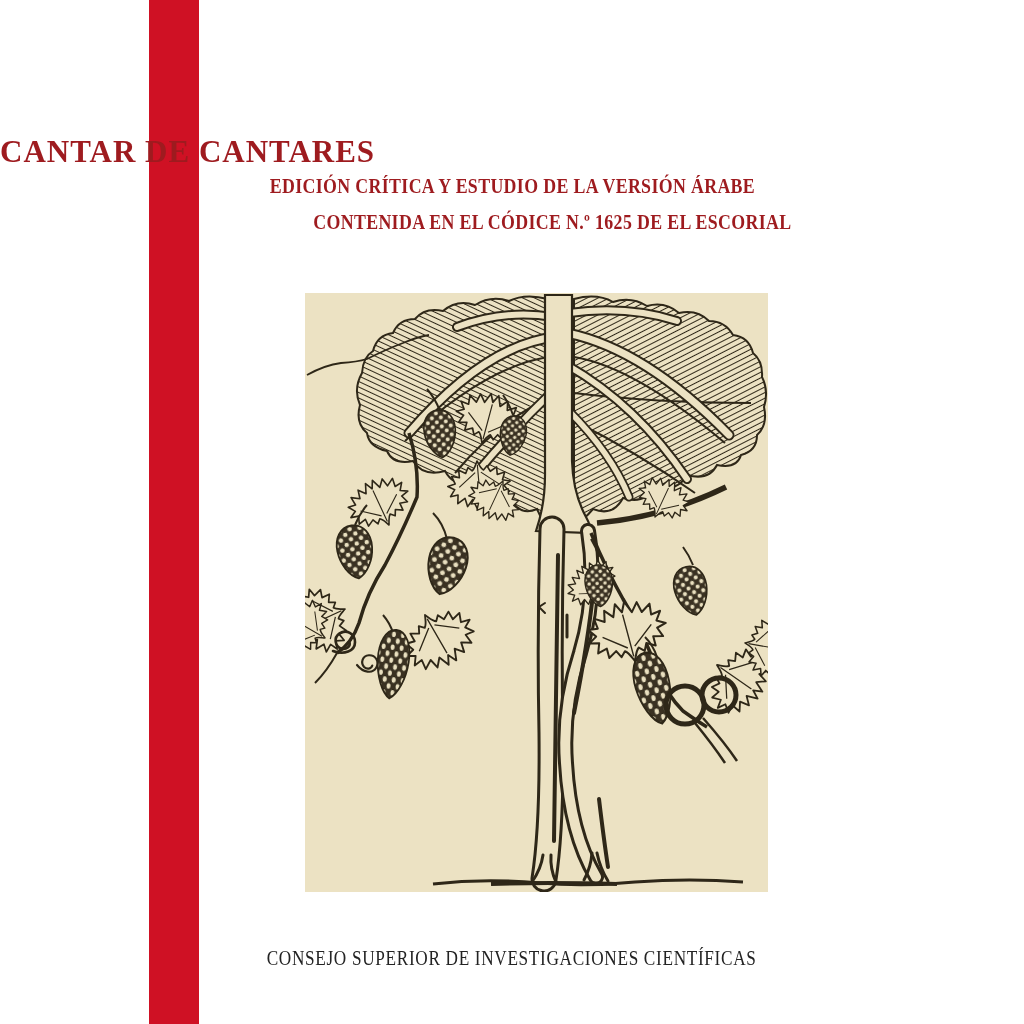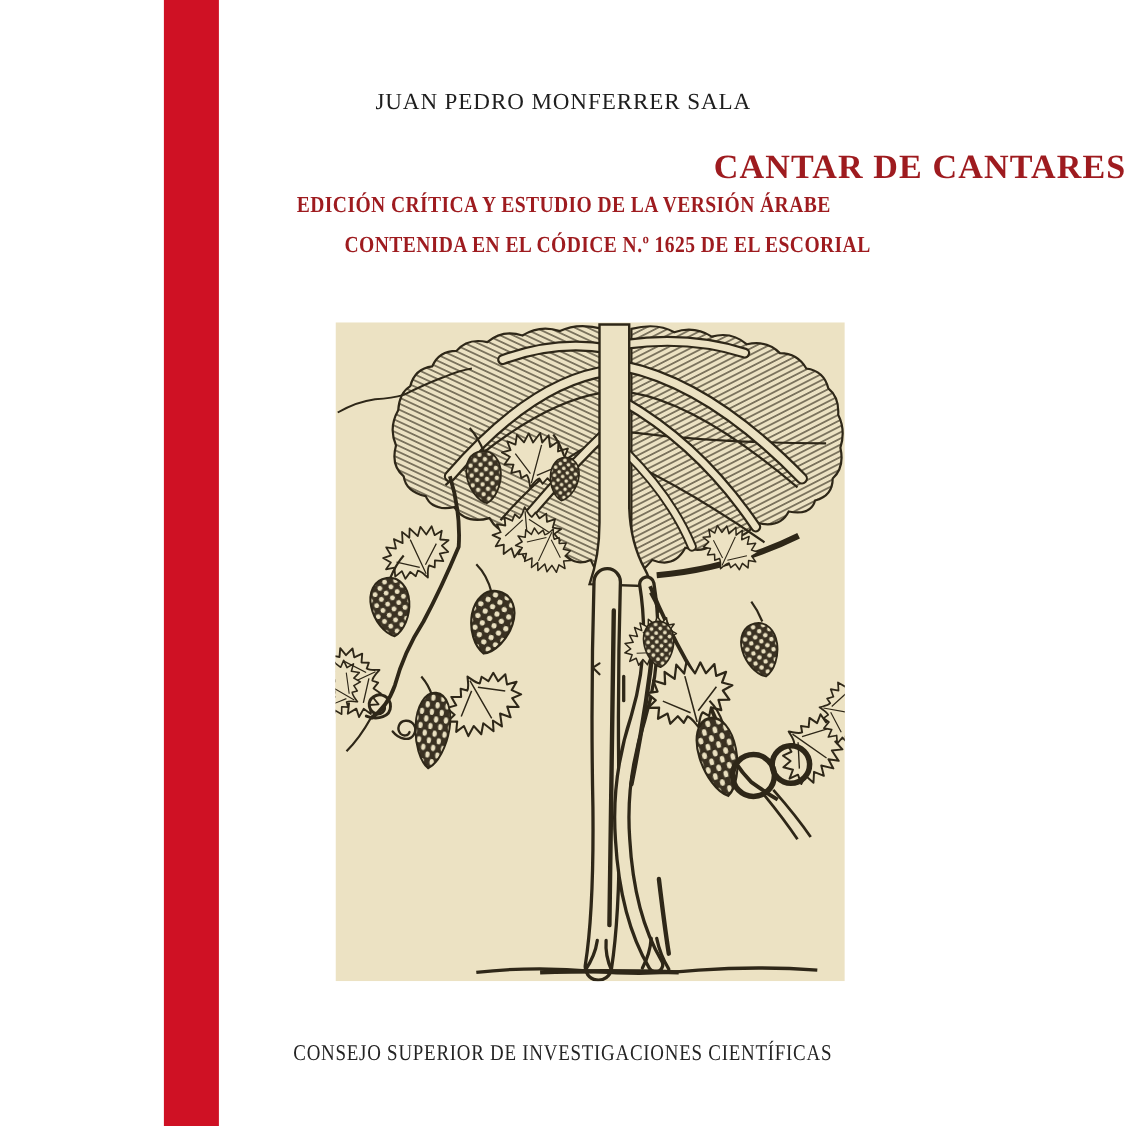--- a/index.html
+++ b/index.html
@@ -10,21 +10,21 @@
   .stripe{
     position:absolute;left:149px;top:0;width:50px;height:1024px;
     background:var(--stripe-red,#cf1124);
   }
   .author{
     position:absolute;top:80px;left:0;width:100%;text-align:center;
     font-size:21px;letter-spacing:0.8px;color:var(--text-black,#1e1e1e);
     font-family:"Liberation Serif", serif;
   }
   .title{
-    position:absolute;top:134px;left:0;width:100%;text-align:right;
+    position:absolute;top:134px;left:0;width:100%;text-align:left;
     font-size:31px;font-weight:bold;letter-spacing:1px;
     color:var(--title-red,#9e1b1f);
   }
   .subtitle{
     position:absolute;left:0;width:100%;text-align:center;
     font-size:21px;font-weight:bold;color:var(--title-red,#9e1b1f);
     letter-spacing:0.4px;
   }
   .subtitle .squeeze{display:inline-block;transform:scaleX(0.85);transform-origin:center;white-space:nowrap;}
   .sub1{top:174px;}
@@ -39,21 +39,20 @@
   }
   .publisher .squeeze{display:inline-block;transform:scaleX(0.84);transform-origin:center;white-space:nowrap;}
 </style>
 </head>
 <body>
 
 <div class="canvas">
 
   <div class="stripe"></div>
 
-  <div class="author">JUAN PEDRO MONFERRER SALA</div>
 
   <div class="title">CANTAR DE CANTARES</div>
 
   <div class="subtitle sub1">
     <span class="squeeze">EDICIÓN CRÍTICA Y ESTUDIO DE LA VERSIÓN ÁRABE</span>
   </div>
   <div class="subtitle sub2">
     <span class="squeeze">CONTENIDA EN EL CÓDICE N.º 1625 DE EL ESCORIAL</span>
   </div>
 

